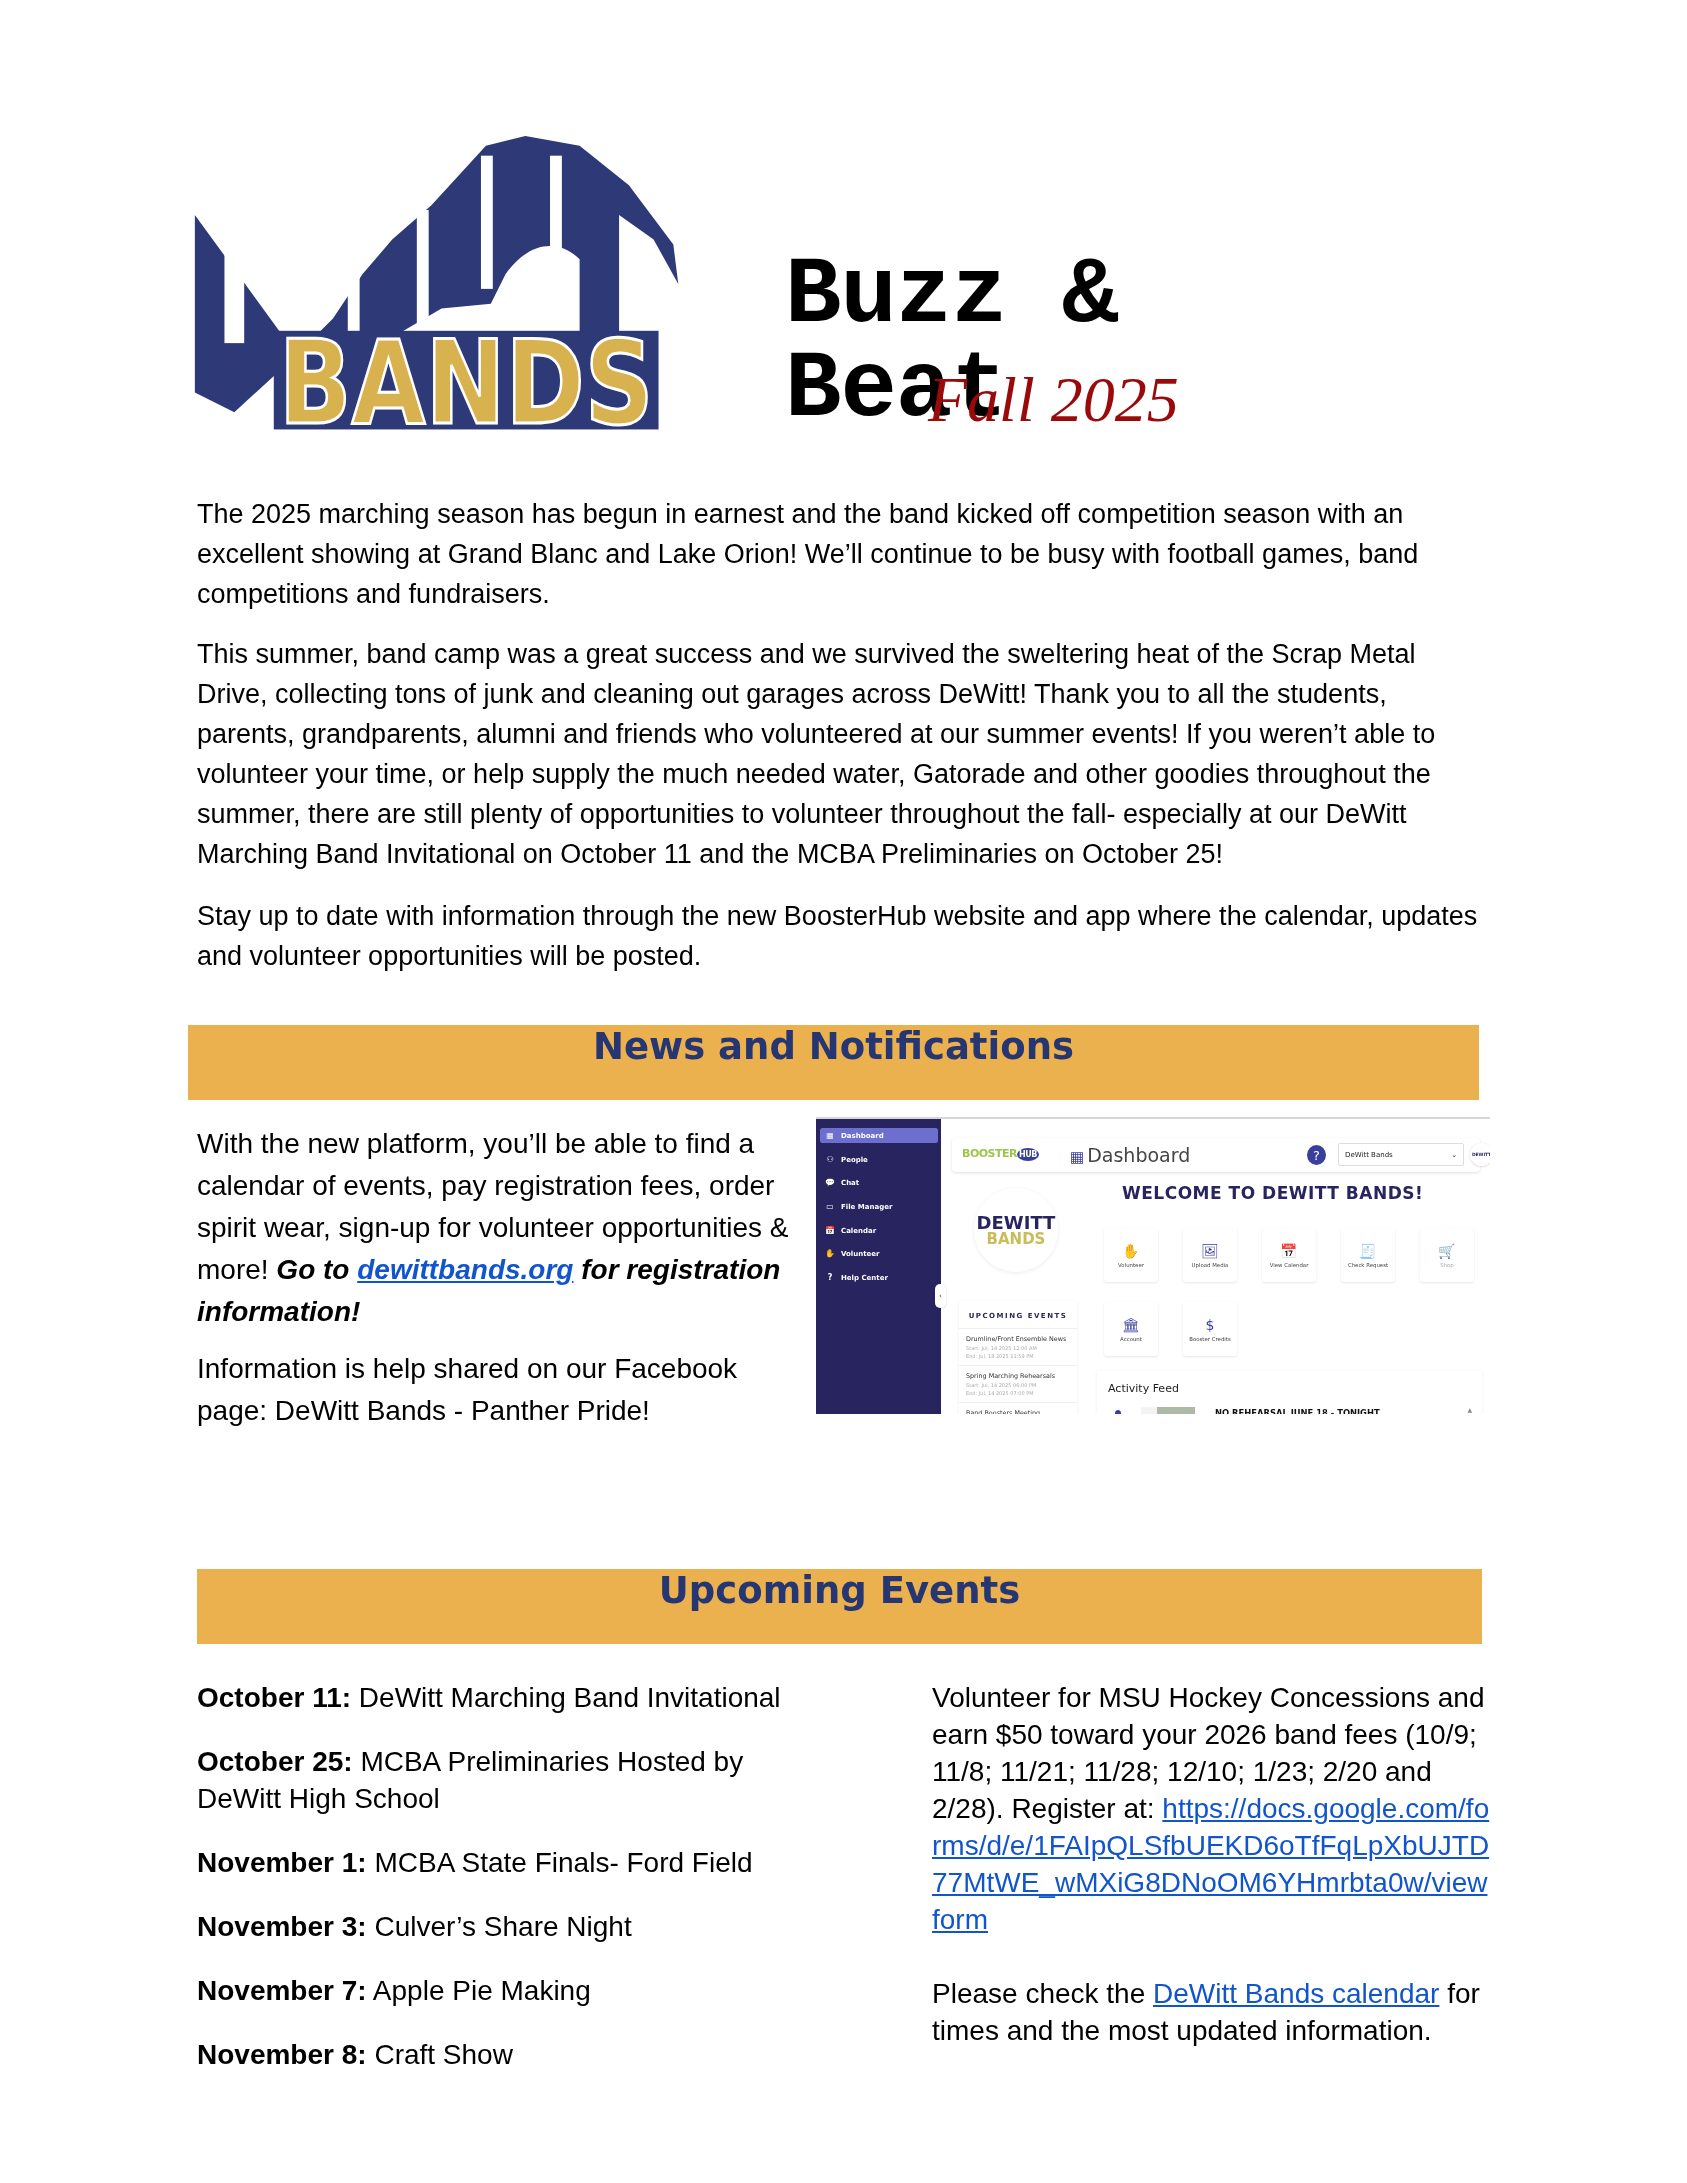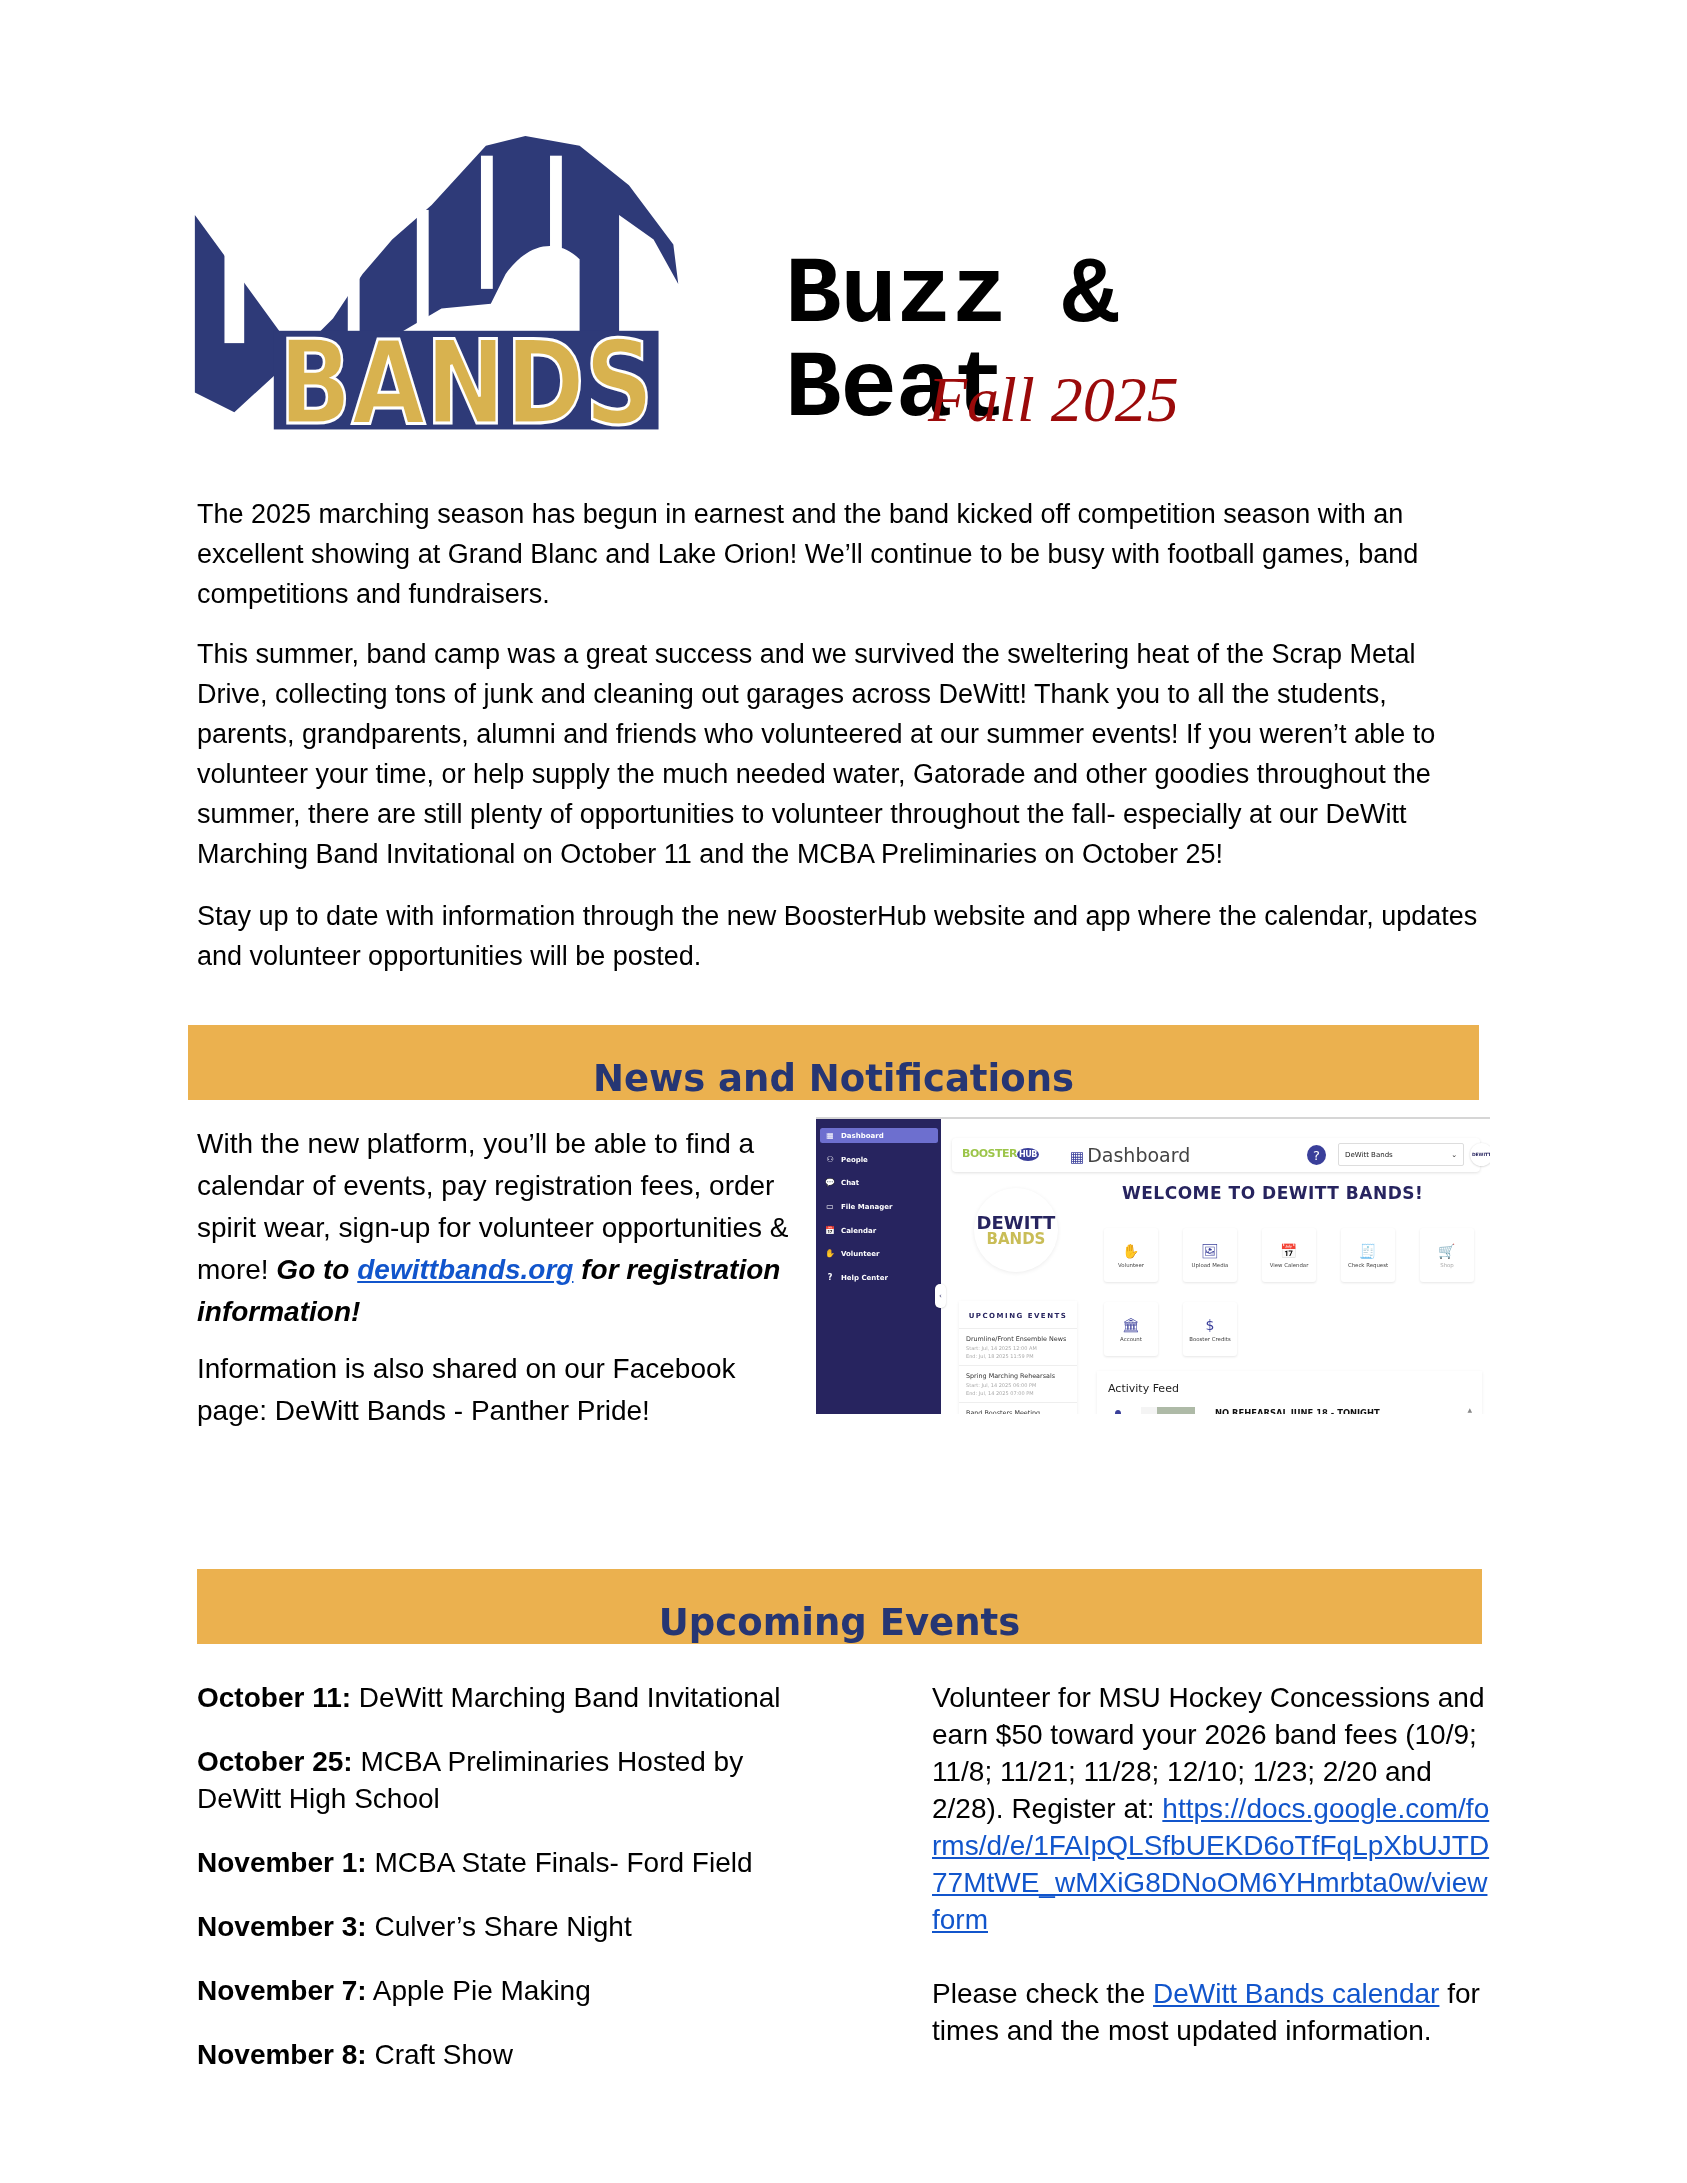--- a/index.html
+++ b/index.html
@@ -13,21 +13,21 @@
   
   .title { left: 785px; top: 249px; width: 568px; font-family: Liberation Mono, monospace;
            font-weight: bold; font-size: 94px; line-height: 1; letter-spacing: -1px; }
   .subtitle { left: 928px; top: 368px; font-family: Liberation Serif, serif; font-style: italic;
               font-size: 64px; color: #9b0a0a; line-height: 1; }
 
   
   .para { left: 197px; width: 1284px; font-size: 27px; line-height: 40px; }
 
   
-  .bar { background: #ebb14f; display: flex; align-items: flex-end; justify-content: center; }
+  .bar { background: #ebb14f; display: flex; align-items: flex-start; justify-content: center; }
   .bar span { font-family: "DejaVu Sans", sans-serif; font-weight: bold; font-size: 37px; color: #263673; }
 
   
   .news { left: 197px; top: 1123px; width: 607px; font-size: 28px; line-height: 42px; }
   .news .head { font-weight: bold; font-style: italic; }
   .news .bi { font-weight: bold; font-style: italic; }
   .link { color: #1155cc; text-decoration: underline; }
 
   
   .shot { left: 816px; top: 1117px; width: 674px; height: 295px; background: #fff;
@@ -109,21 +109,21 @@
 <div class="abs para" style="top:896px;">Stay up to date with information through the new BoosterHub website and app where the calendar, updates and volunteer opportunities will be posted.</div>
 
 <div class="abs bar" style="left:188px; top:1025px; width:1291px; height:75px;">
   <span>News and Notifications</span>
 </div>
 
 <div class="abs news">
   <div>
     <span>With the new platform, you’ll be able to find a calendar of events, pay registration fees, order spirit wear, sign-up for volunteer opportunities &amp; more! </span><span class="bi">Go to </span><span class="bi link">dewittbands.org</span><span class="bi"> for registration information!</span>
   </div>
-  <div style="margin-top:15px;">Information is also shared on our Facebook page: DeWitt Bands - Panther Pride!</div>
+  <div style="margin-top:15px;">Information is help shared on our Facebook page: DeWitt Bands - Panther Pride!</div>
 </div>
 
 <div class="abs shot">
   <div class="bh-side">
     <div class="bh-nav active" style="top:9px;">
         <span class="ic">▦</span>
         <span>Dashboard</span>
       </div>
     <div class="bh-nav" style="top:33px;">
         <span class="ic">⚇</span>

